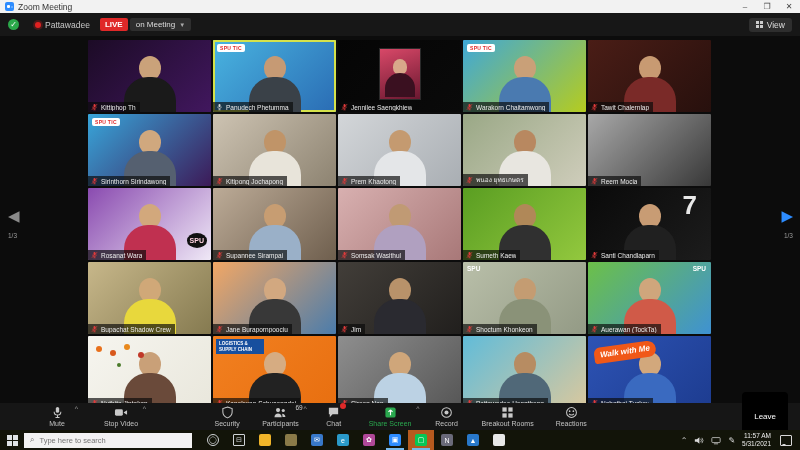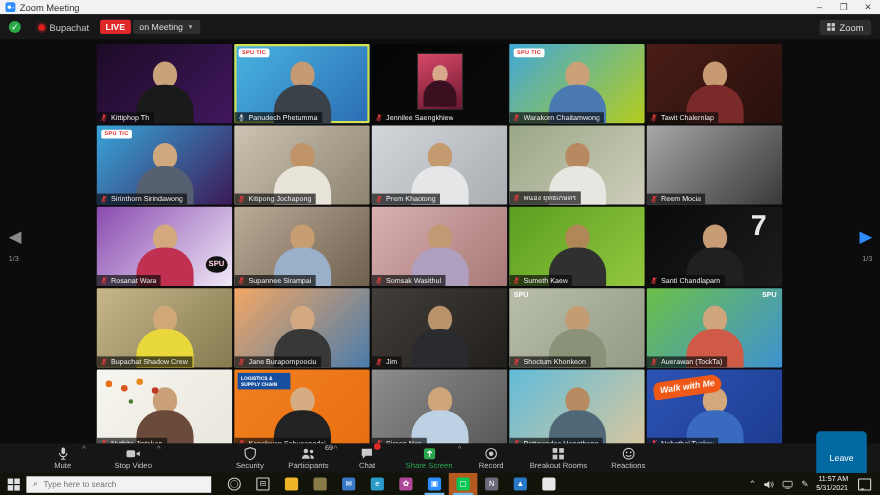--- a/index.html
+++ b/index.html
@@ -77,21 +77,21 @@
   .tb-left { display:flex; margin-left:40px; gap:26px; }
   .tb-center { display:flex; margin-left:68px; gap:14px; }
   .tb-item { position:relative; display:flex; flex-direction:column; align-items:center; justify-content:center;
              min-width:34px; height:27px; padding:0 4px; }
   .tb-item svg { display:block; }
   .tb-item .lbl { font-size:7px; color:#c2c2c2; margin-top:1px; white-space:nowrap; }
   .tb-item.accent .lbl { color:#2aa84f; }
   .tb-caret { position:absolute; right:-4px; top:2px; font-size:7px; color:#9a9a9a; }
   .tb-count { position:absolute; right:0px; top:1px; font-size:6.5px; color:#cfcfcf; }
   .tb-badge { position:absolute; right:5px; top:0px; width:6px; height:6px; border-radius:50%; background:#e02828; }
-  .leave-btn { margin-left:auto; margin-right:12px; background:#0369a1; color:#fff; font-size:8px;
+  .leave-btn { margin-left:auto; margin-right:12px; background:#000000; color:#fff; font-size:8px;
                padding:20px 12px; border-radius:4px; }
 
   
   .taskbar { position:absolute; left:0; top:430px; width:800px; height:20px; background:#121409; z-index:6;
              display:flex; align-items:center; }
   .start-btn { width:24px; height:20px; display:flex; align-items:center; justify-content:center; }
   .win-glyph { display:grid; grid-template-columns:5px 5px; gap:1px; }
   .win-glyph i { width:5px; height:5px; background:#dfe3e6; }
   .tb-search { width:168px; height:15px; background:#f2f2f2; display:flex; align-items:center; gap:5px;
                padding:0 6px; margin-right:8px; }
@@ -120,34 +120,34 @@
     <div class="win-ctrls">
       <div>–</div>
       <div>❐</div>
       <div>✕</div>
     </div>
   </div>
 
   <div class="topbar">
     <div class="shield-ok">✓</div>
     <div class="rec-dot"></div>
-    <div class="rec-lbl">Bupachat</div>
+    <div class="rec-lbl">Pattawadee</div>
     <div class="live-badge">LIVE</div>
     <div class="fb-pill">
       <span>on Meeting</span>
       <span class="car">▼</span>
     </div>
     <div class="view-btn">
       <span class="grid-glyph">
           <i></i>
           <i></i>
           <i></i>
           <i></i>
         </span>
-      <span>Zoom</span>
+      <span>View</span>
     </div>
   </div>
 
   <div class="stage">
     <div class="pg-arrow left">◀</div>
     <div class="pg-num left">1/3</div>
     <div class="gallery" id="gallery">
         <div class="tile" style="background: linear-gradient(135deg, rgb(28, 11, 38), rgb(65, 23, 94));">
           <div class="sil-head" style="background:#caa27a"></div>
       <div class="sil-body" style="background:#1a1a1a"></div>

